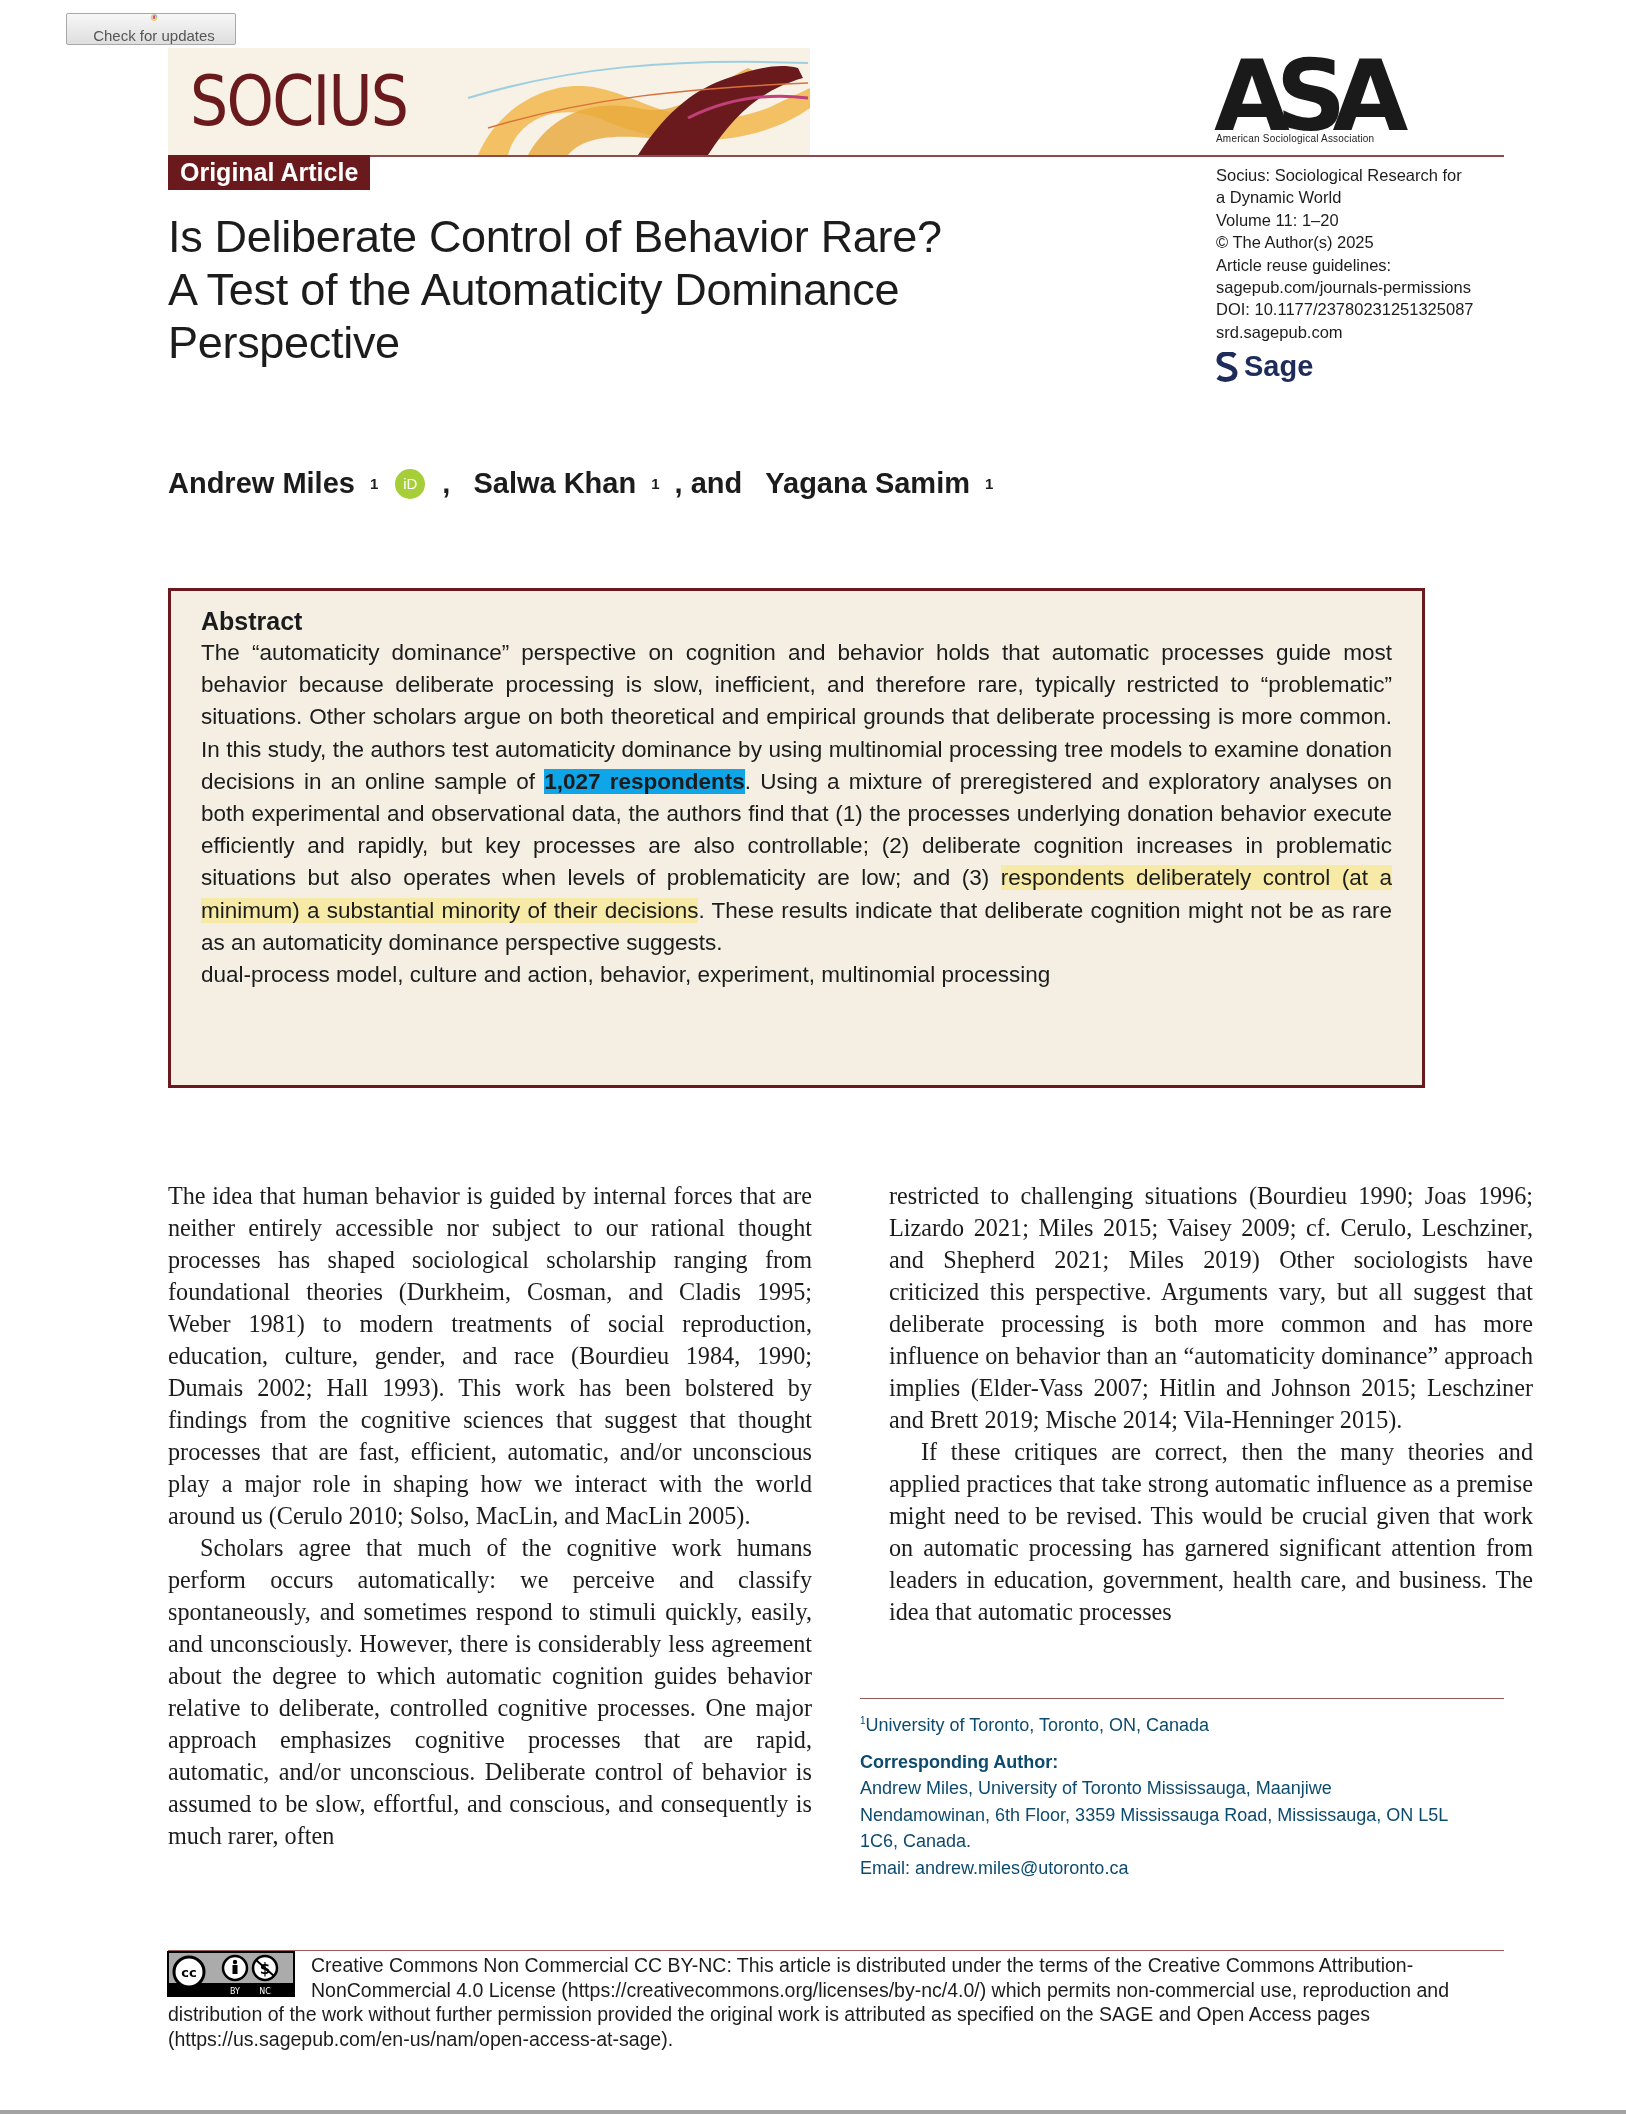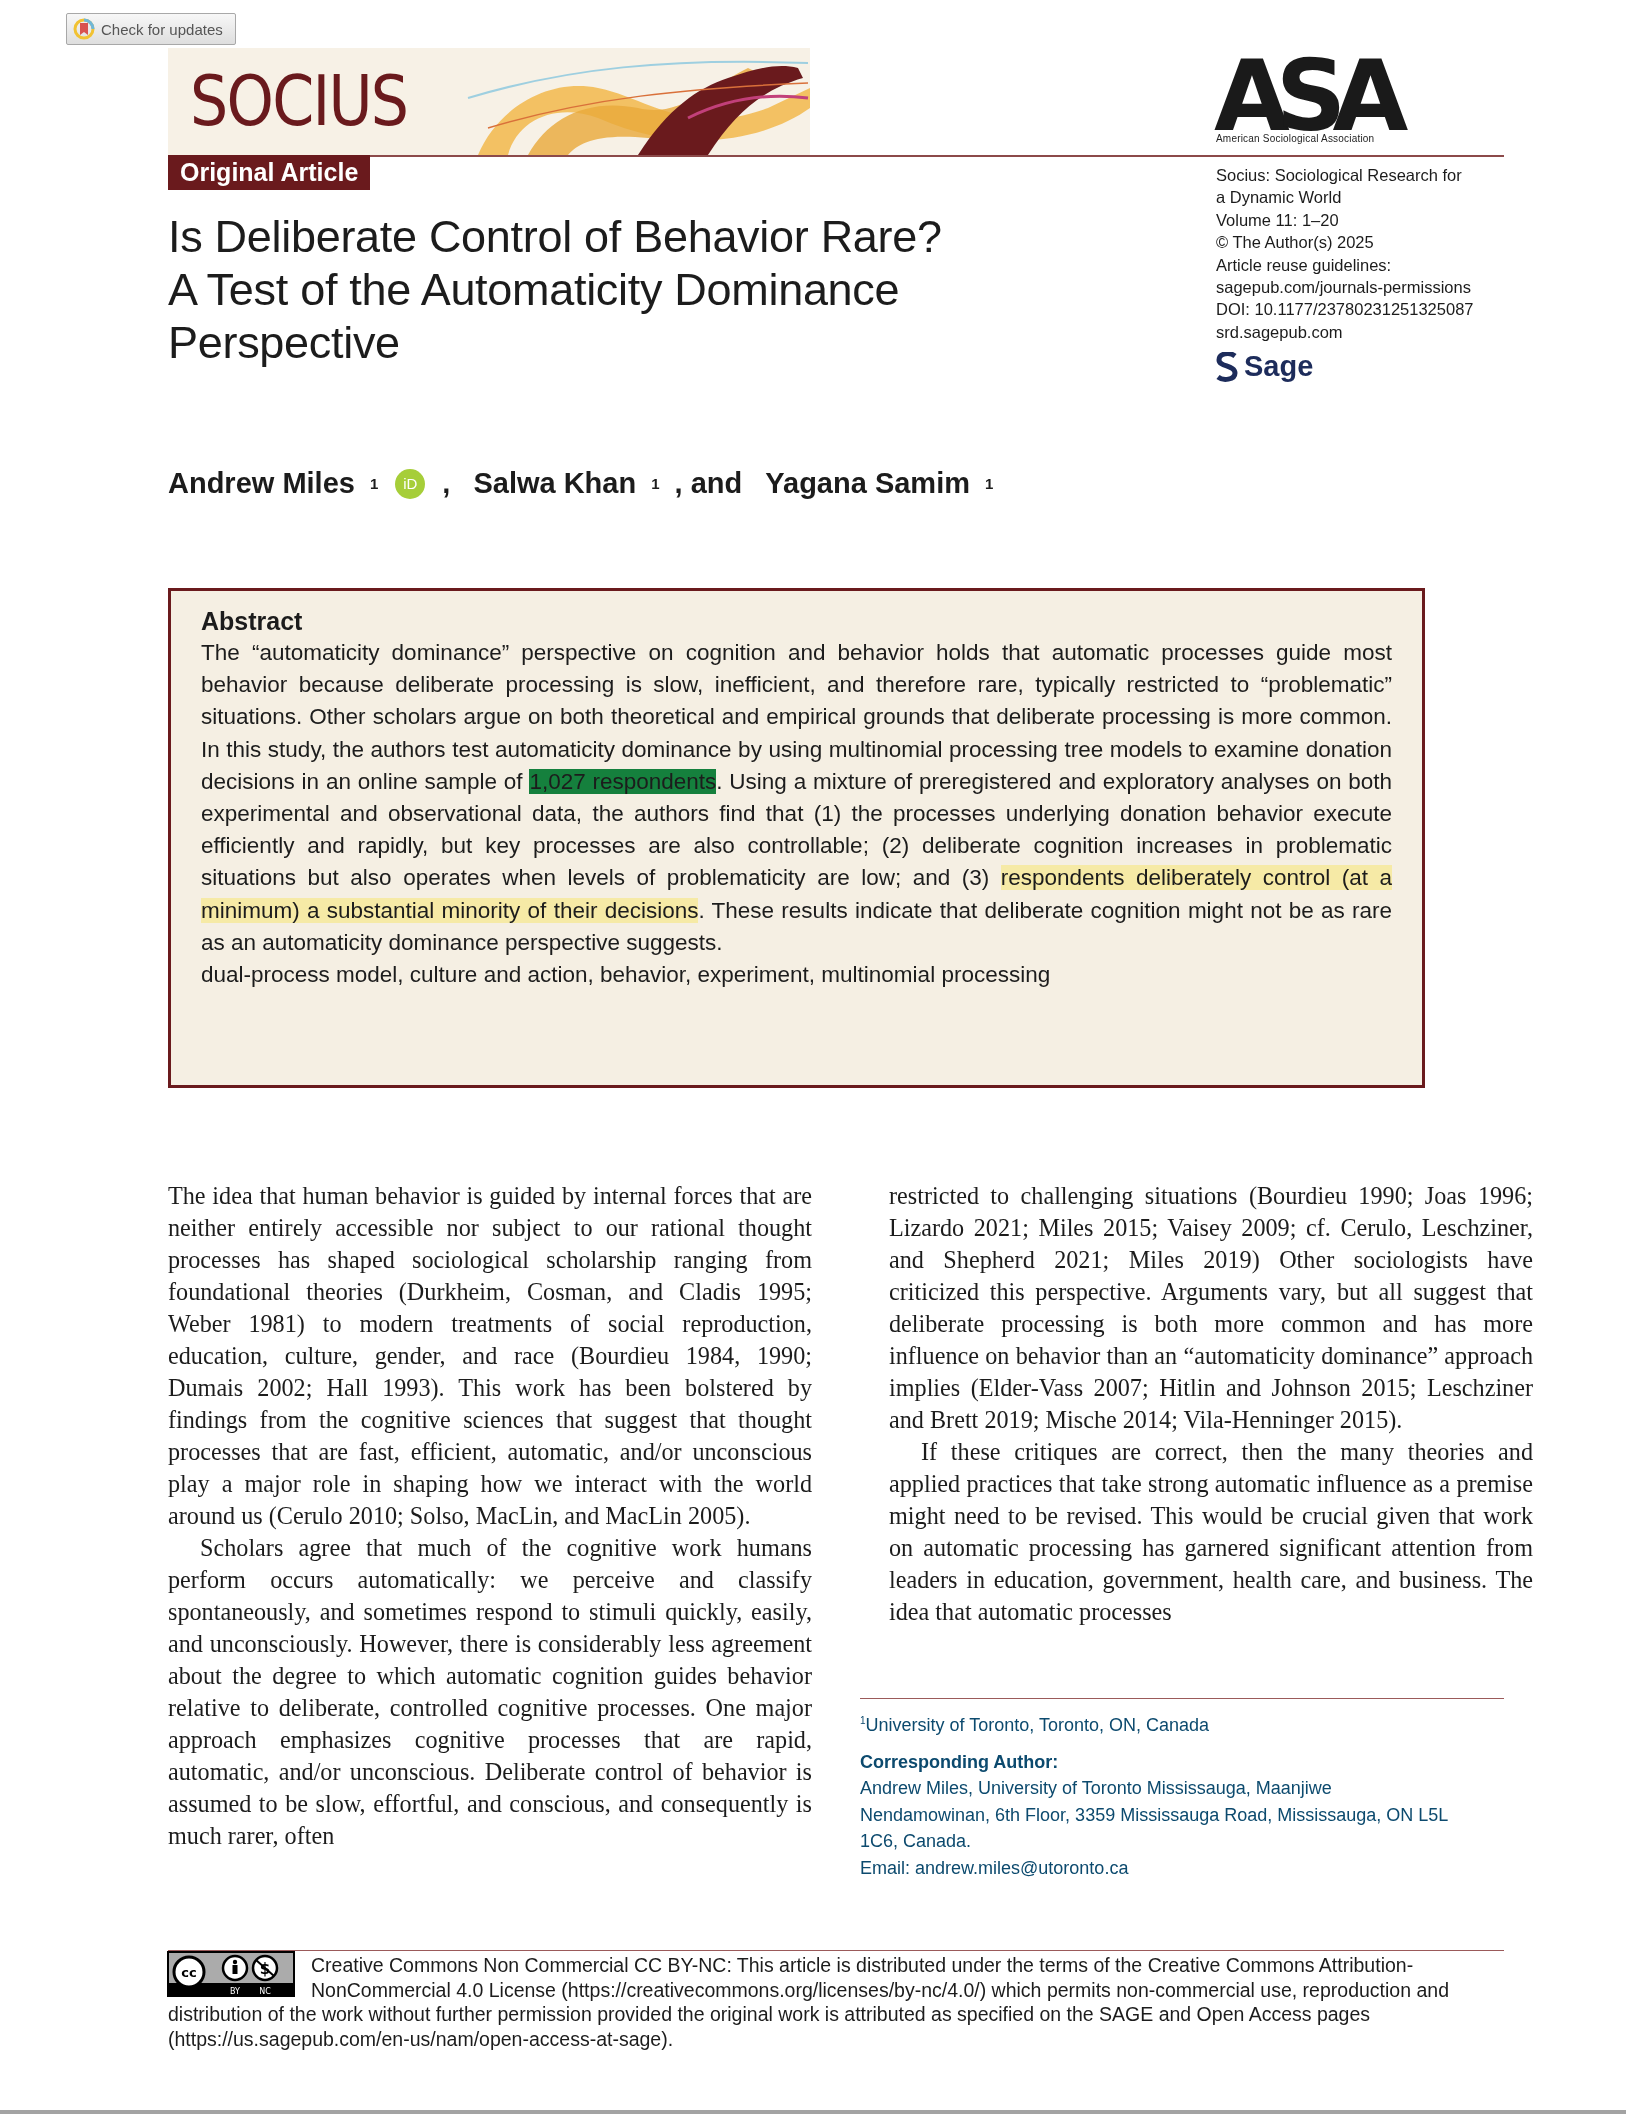--- a/index.html
+++ b/index.html
@@ -9,21 +9,21 @@
   }
   .abs { position: absolute; }
   .page-bottom-bar { left: 0; top: 2110px; width: 1626px; height: 4px; background: #a3a3a3; }
 
   
   .cfu {
     left: 66px; top: 13px; width: 170px; height: 32px; box-sizing: border-box;
     border: 1px solid #a8a8a8; border-radius: 2px;
     background: linear-gradient(#f7f7f7, #dedede);
     display: flex; align-items: center; gap: 6px; padding-left: 6px;
-    font-size: 15px; color: #555; cursor: pointer;
+    font-size: 15px; color: #555; cursor: pointer; flex-direction: column;
   }
   .cfu-icon { width: 22px; height: 22px; }
 
   
   .banner { left: 168px; top: 48px; width: 642px; height: 107px; background: #f7f1e6; overflow: hidden; }
   .socius {
     left: 190px; top: 60px; font-size: 70px; color: #6a1a1d; letter-spacing: -2px;
     font-family: "DejaVu Sans", sans-serif; font-weight: normal; transform: scaleX(0.86); transform-origin: left top;
   }
   .header-rule { left: 168px; top: 155px; width: 1336px; height: 2px; background: #8c4a4a; }
@@ -52,21 +52,21 @@
     font-size: 15px; font-weight: normal; text-align: center; line-height: 30px; margin: 0 2px; position: relative; top: -4px;
   }
 
   
   .abstract-box {
     left: 168px; top: 588px; width: 1257px; height: 500px; box-sizing: border-box;
     border: 3px solid #6a1a1d; background: #f5efe3; padding: 14px 30px 0 30px;
   }
   .abstract-box h2 { margin: 0; font-size: 25px; font-weight: bold; line-height: 32px; color: #1c1c1c; }
   .abstract-text { font-size: 22.5px; line-height: 32.2px; text-align: justify; color: #1c1c1c; margin: 0; }
-  .hl-green { background: #15803d; }
+  .hl-green { background: #0ea5e9; font-weight: bold; }
   .hl-yellow { background: #f6eaa6; }
   .kw-h { margin-top: 42px !important; }
   .kw-text { font-size: 22.5px; line-height: 32px; color: #1c1c1c; }
 
   
   .col {
     width: 644px; font-family: "Liberation Serif", serif; font-size: 24.2px; line-height: 32px;
     text-align: justify; color: #1c1c1c; hyphens: manual;
   }
   .col p { margin: 0; }

